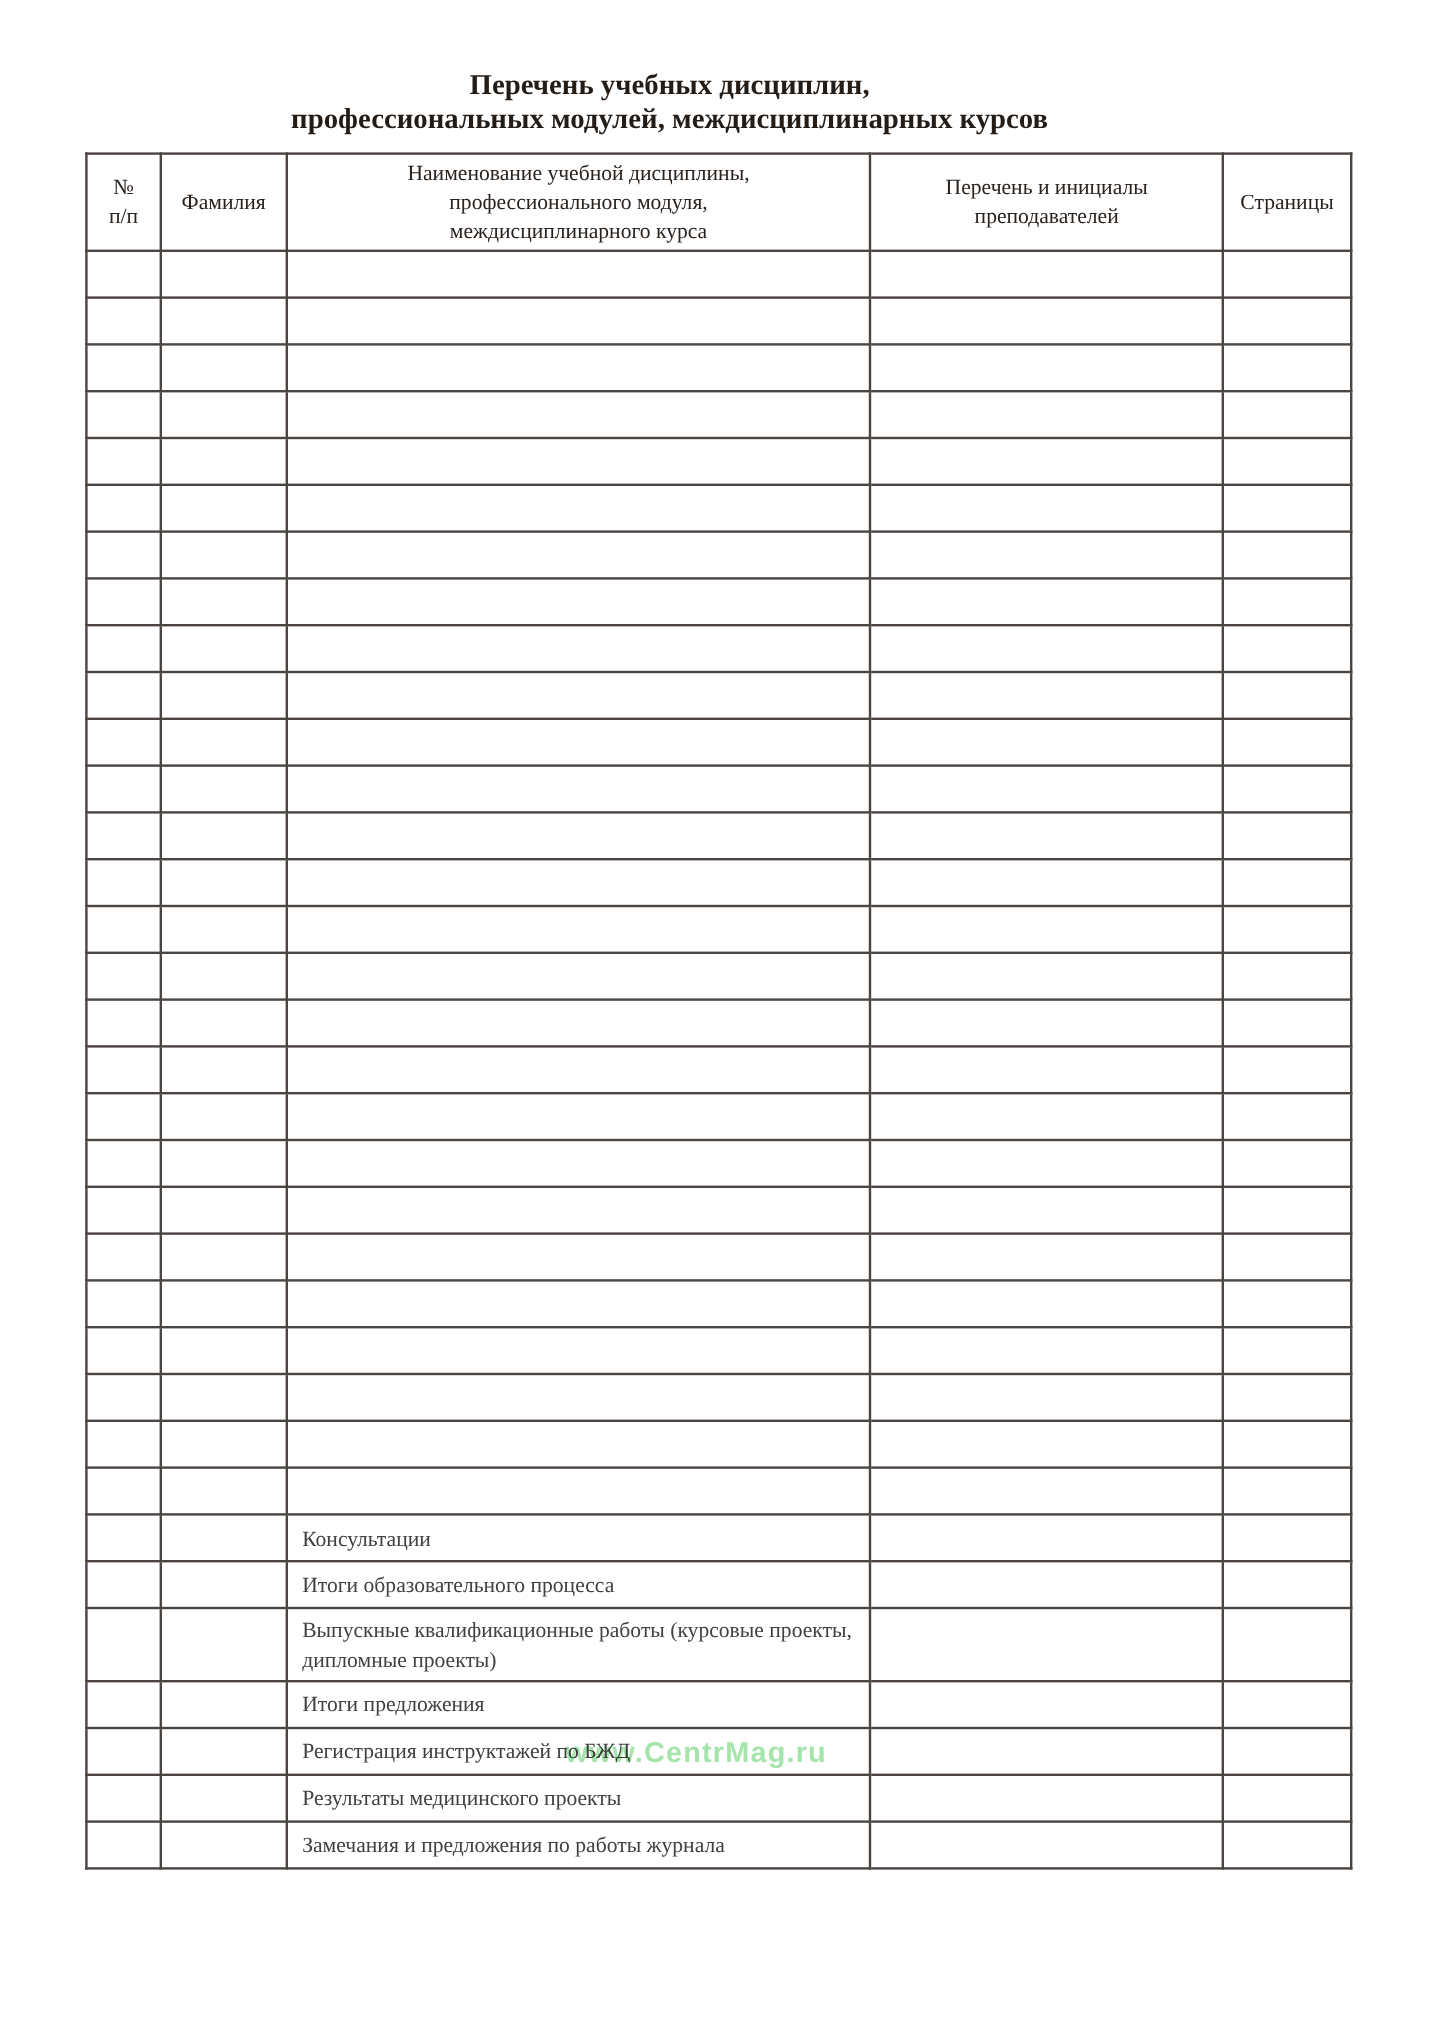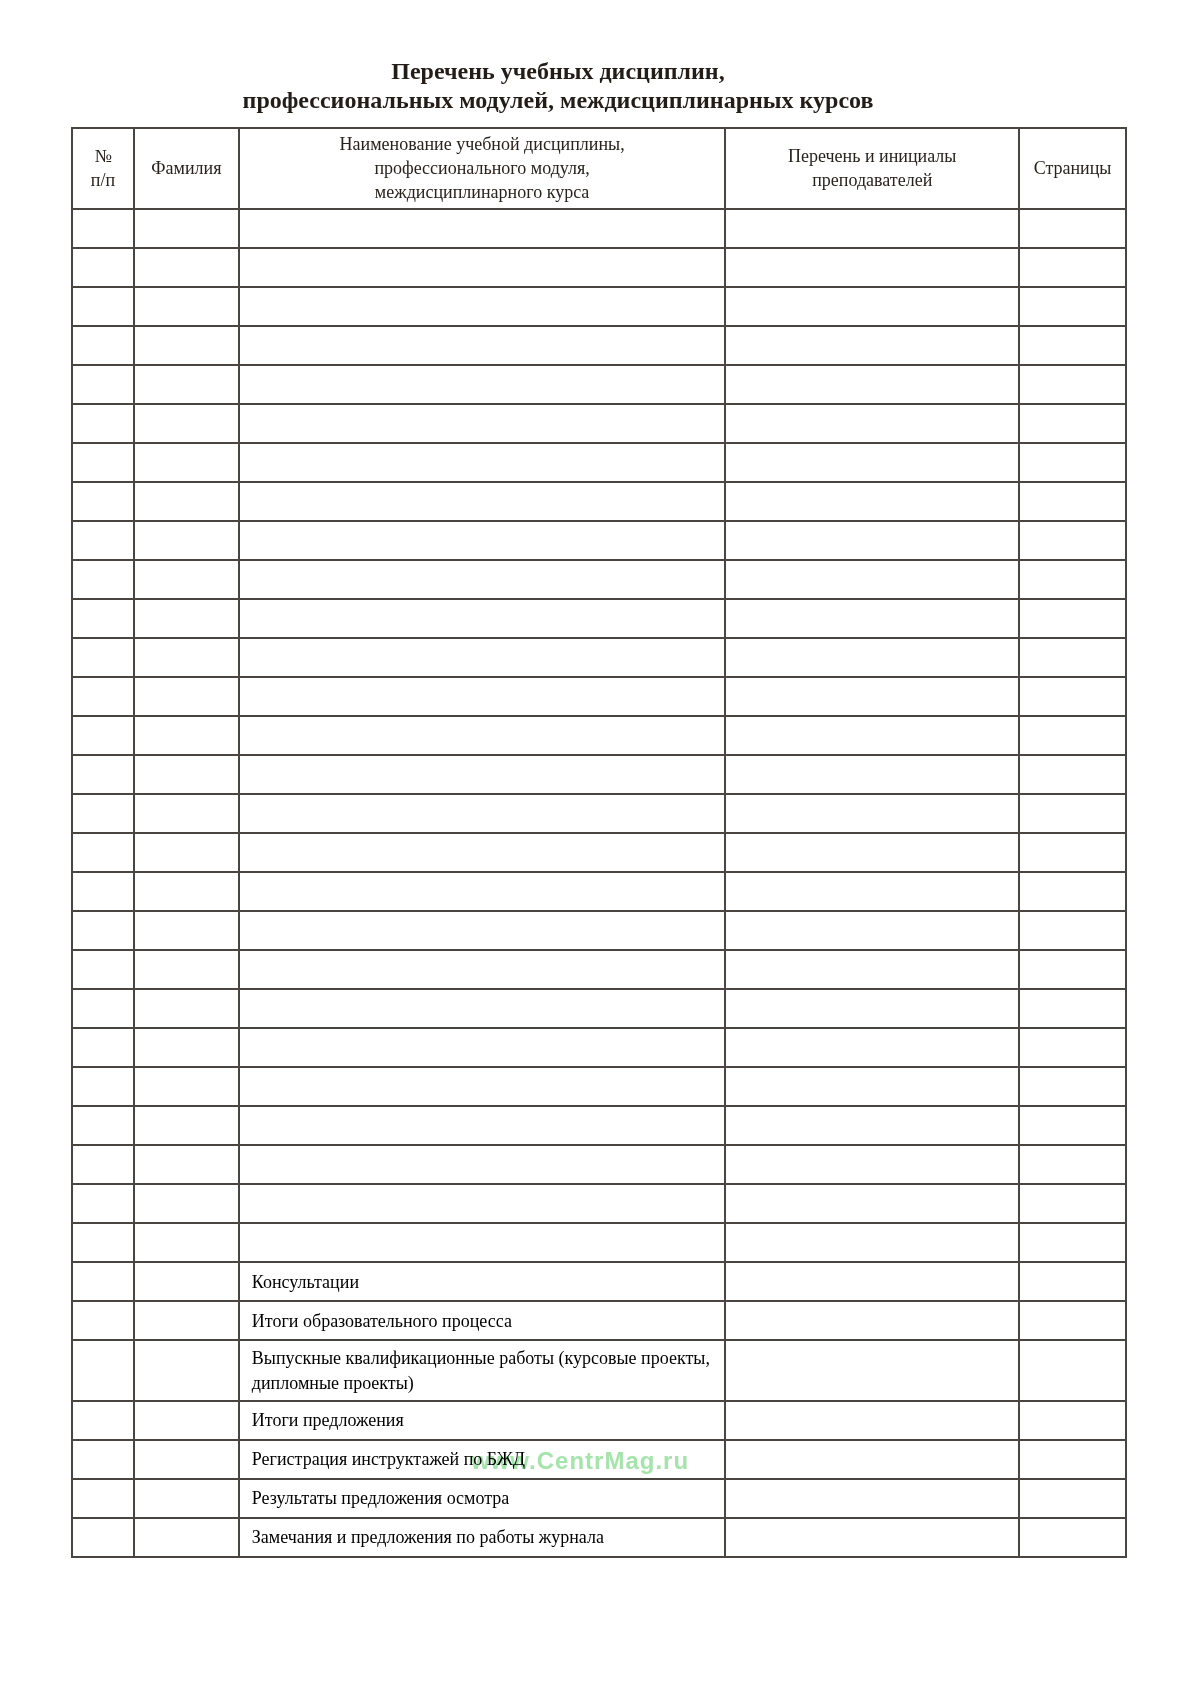--- a/index.html
+++ b/index.html
@@ -54,21 +54,21 @@
   table.journal-table td {
     height: 39px;
     padding: 0;
   }
   table.journal-table td.label-cell {
     padding: 5px 12px;
     font-size: 18px;
     line-height: 1.35;
     text-align: left;
     vertical-align: middle;
-    color: #000000;
+    color: #404040;
   }
   .watermark {
     position: absolute;
     top: 1447px;
     left: 580px;
     transform: translateX(-50%);
     font-family: Liberation Sans, sans-serif;
     font-weight: bold;
     font-size: 24px;
     letter-spacing: 1px;
@@ -326,21 +326,21 @@
       <tr>
         <td></td>
         <td></td>
         <td class="label-cell">Регистрация инструктажей по БЖД</td>
         <td></td>
         <td></td>
       </tr>
       <tr>
         <td></td>
         <td></td>
-        <td class="label-cell">Результаты предложения осмотра</td>
+        <td class="label-cell">Результаты медицинского проекты</td>
         <td></td>
         <td></td>
       </tr>
       <tr>
         <td></td>
         <td></td>
         <td class="label-cell">Замечания и предложения по работы журнала</td>
         <td></td>
         <td></td>
       </tr>

